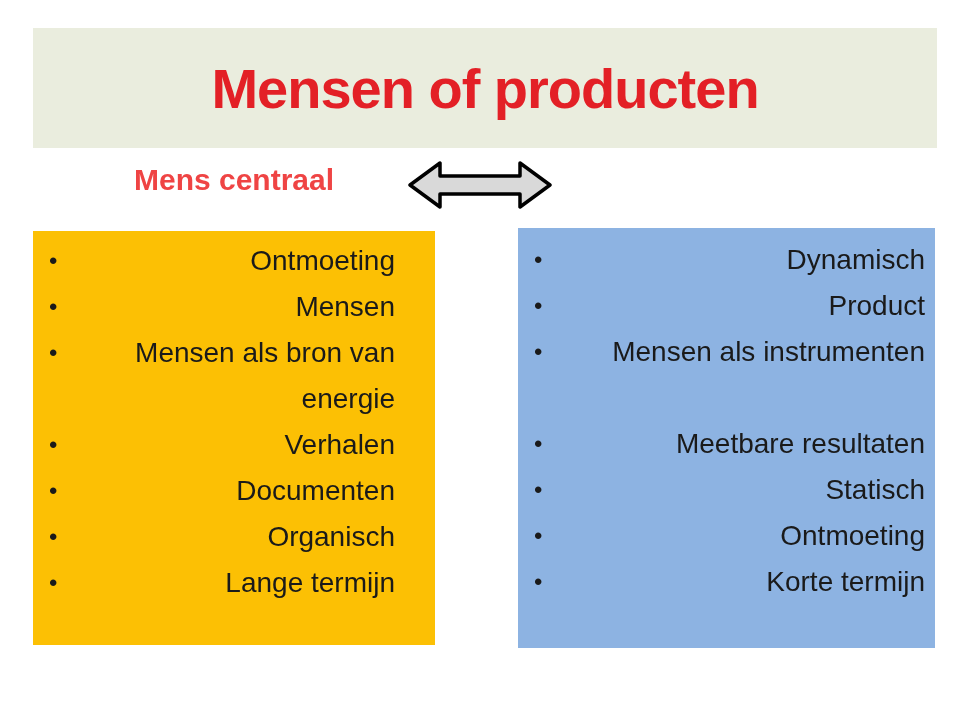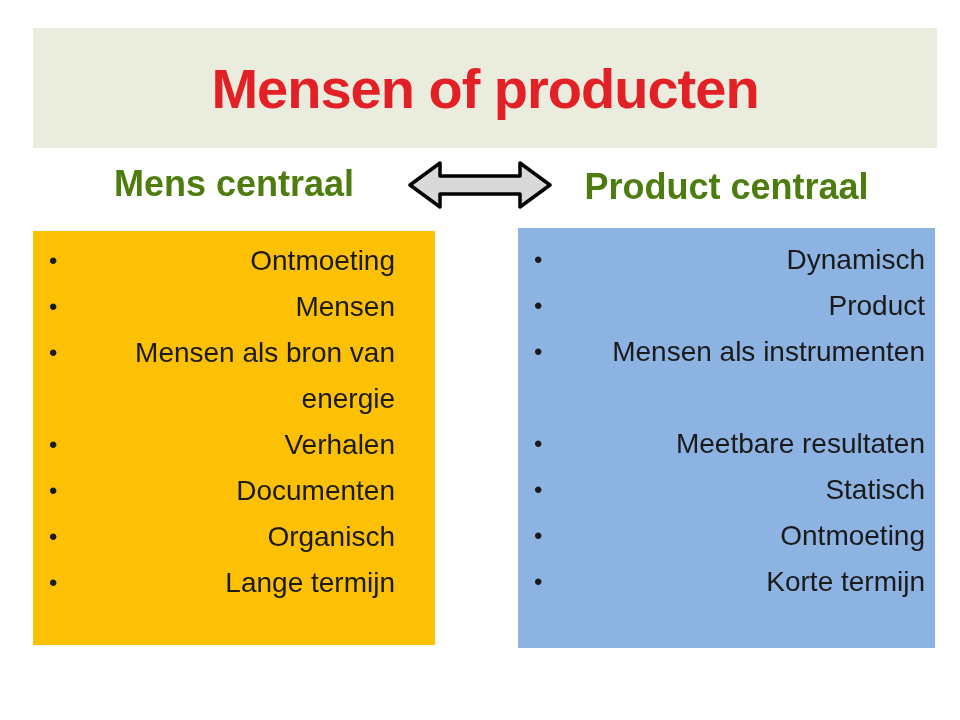--- a/index.html
+++ b/index.html
@@ -35,23 +35,23 @@
   }
   .slide-title {
     font-size: 56px;
     font-weight: bold;
     color: var(--title_red);
     letter-spacing: -1px;
     white-space: nowrap;
   }
   .col-header {
     position: absolute;
-    font-size: 36px;
+    font-size: 30px;
     font-weight: bold;
-    color: #4d7c0f;
+    color: #ef4444;
     text-align: center;
     white-space: nowrap;
   }
   .col-header.left  { left: 33px;  top: 163px; width: 402px; }
   .col-header.right { left: 518px; top: 166px; width: 417px; }
   .double-arrow {
     position: absolute;
     left: 407px; top: 158px;
     width: 146px; height: 54px;
   }
@@ -99,21 +99,20 @@
   <div class="title-band">
     <div class="slide-title">Mensen of producten</div>
   </div>
 
   <div class="col-header left">Mens centraal</div>
 
   <svg class="double-arrow" viewBox="0 0 146 54" aria-hidden="true">
     <polygon points="3,27 33,5 33,18 113,18 113,5 143,27 113,49 113,36 33,36 33,49"></polygon>
   </svg>
 
-  <div class="col-header right">Product centraal</div>
 
   <div class="content-box mens">
     <ul class="bullet-list">
         <li>
           <span class="bullet">•</span>
           <span class="li-text">Ontmoeting</span>
         </li>
         <li>
           <span class="bullet">•</span>
           <span class="li-text">Mensen</span>

